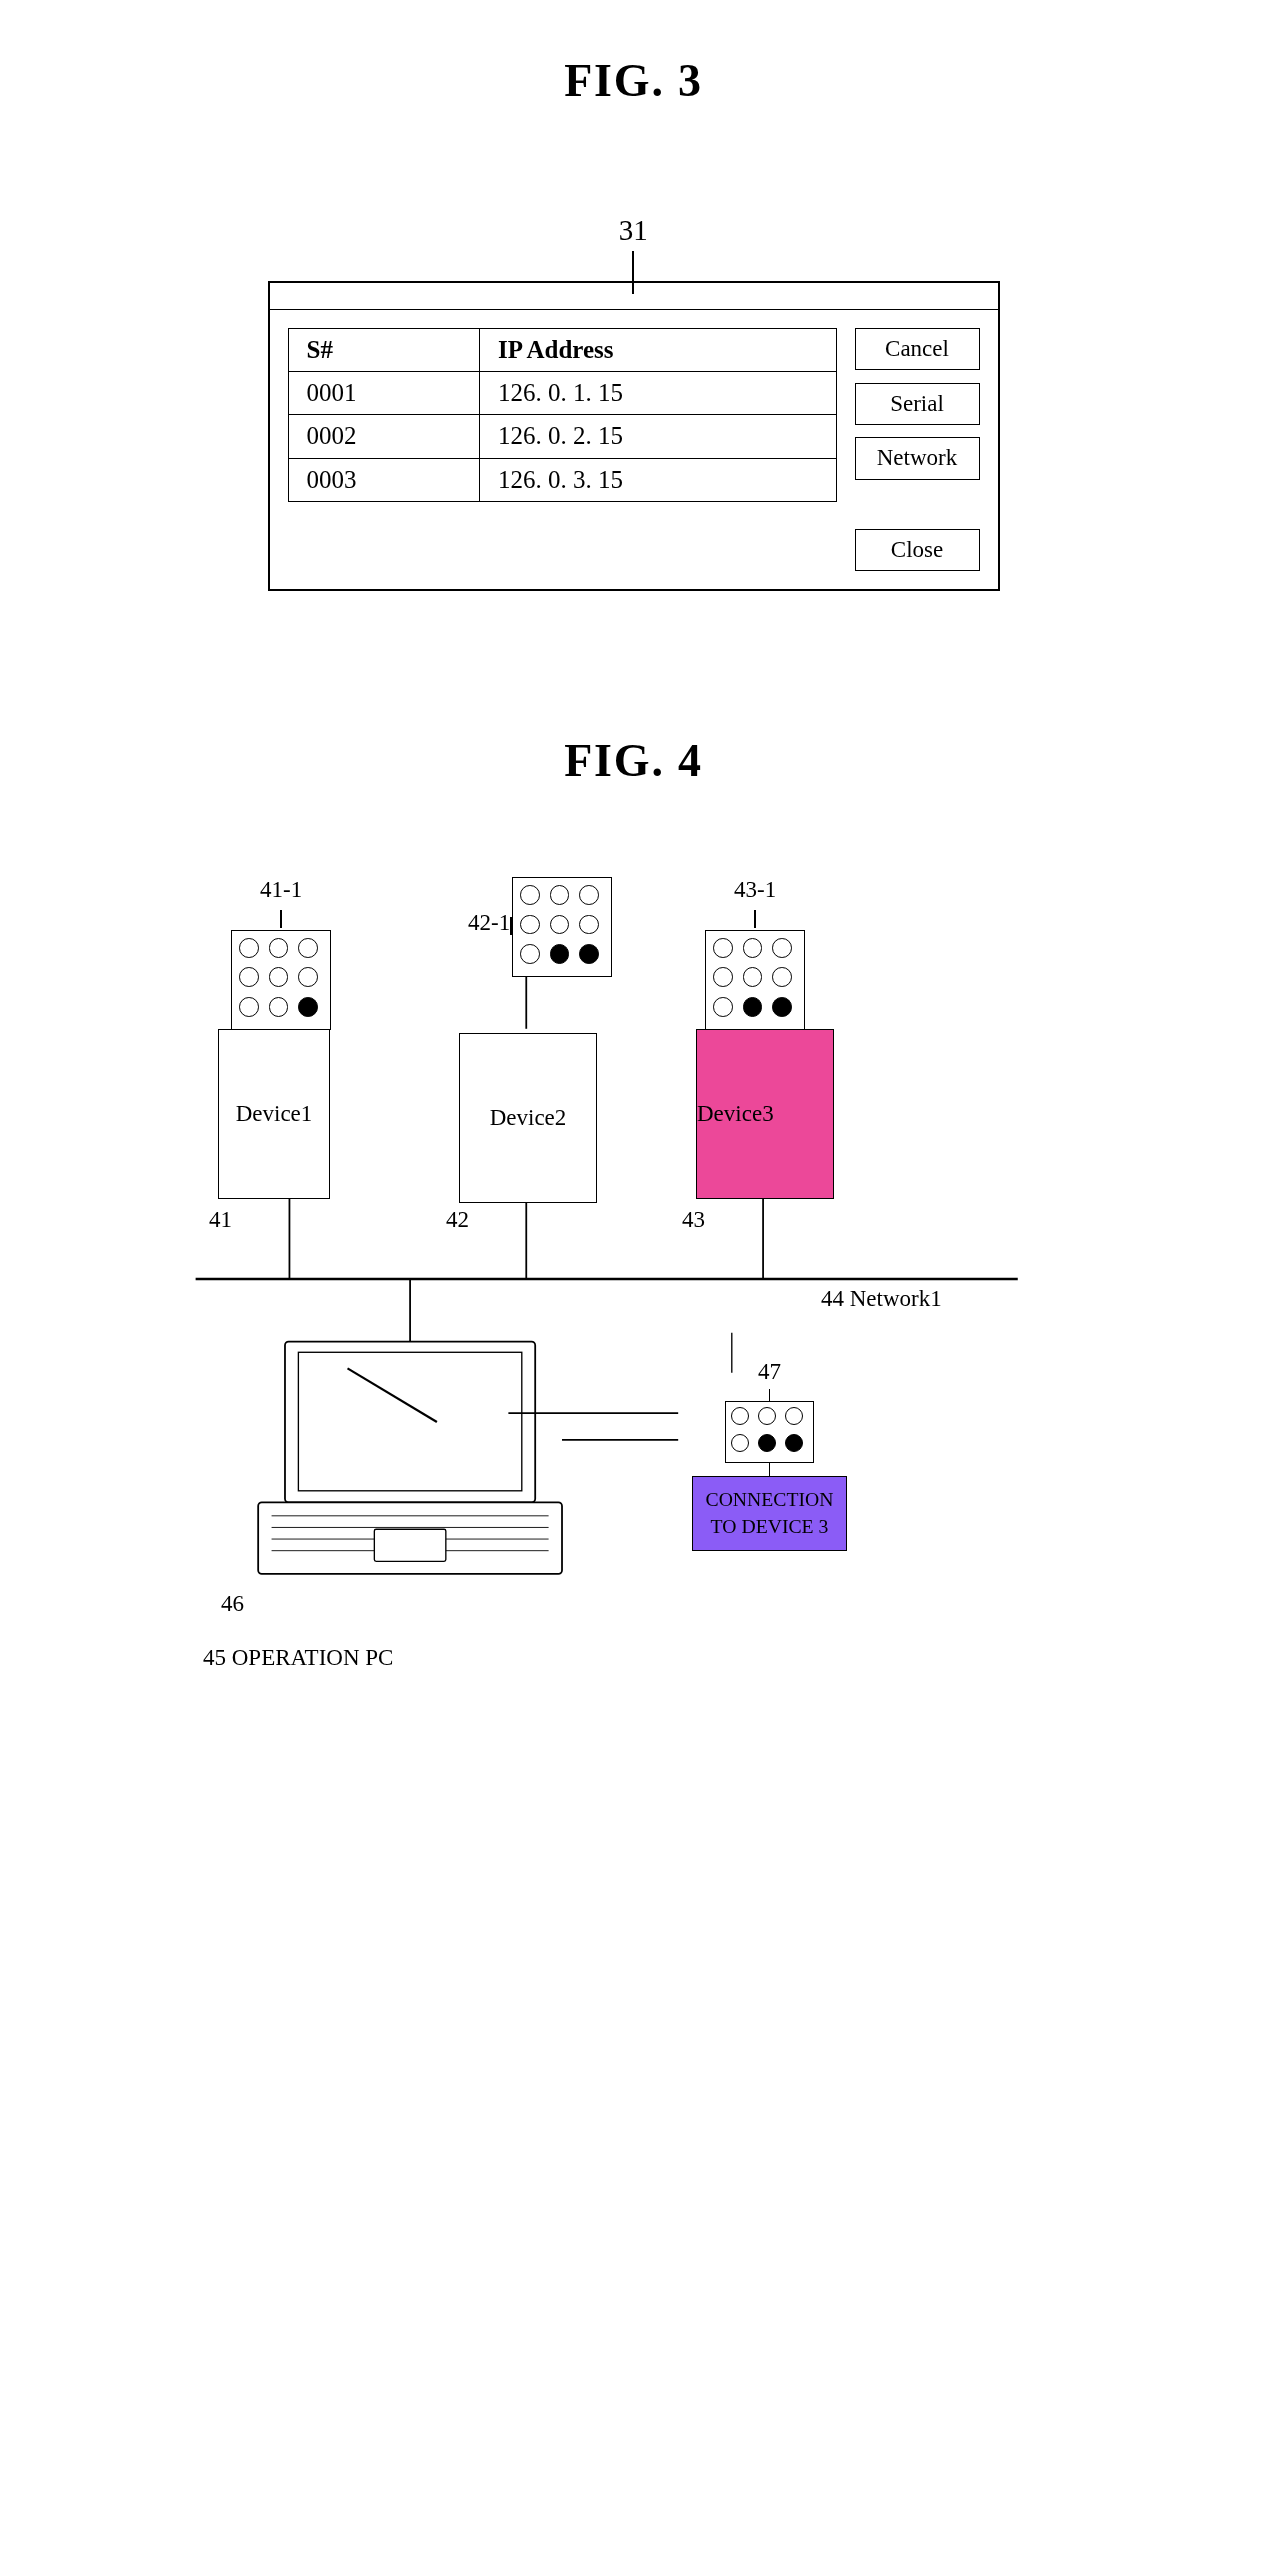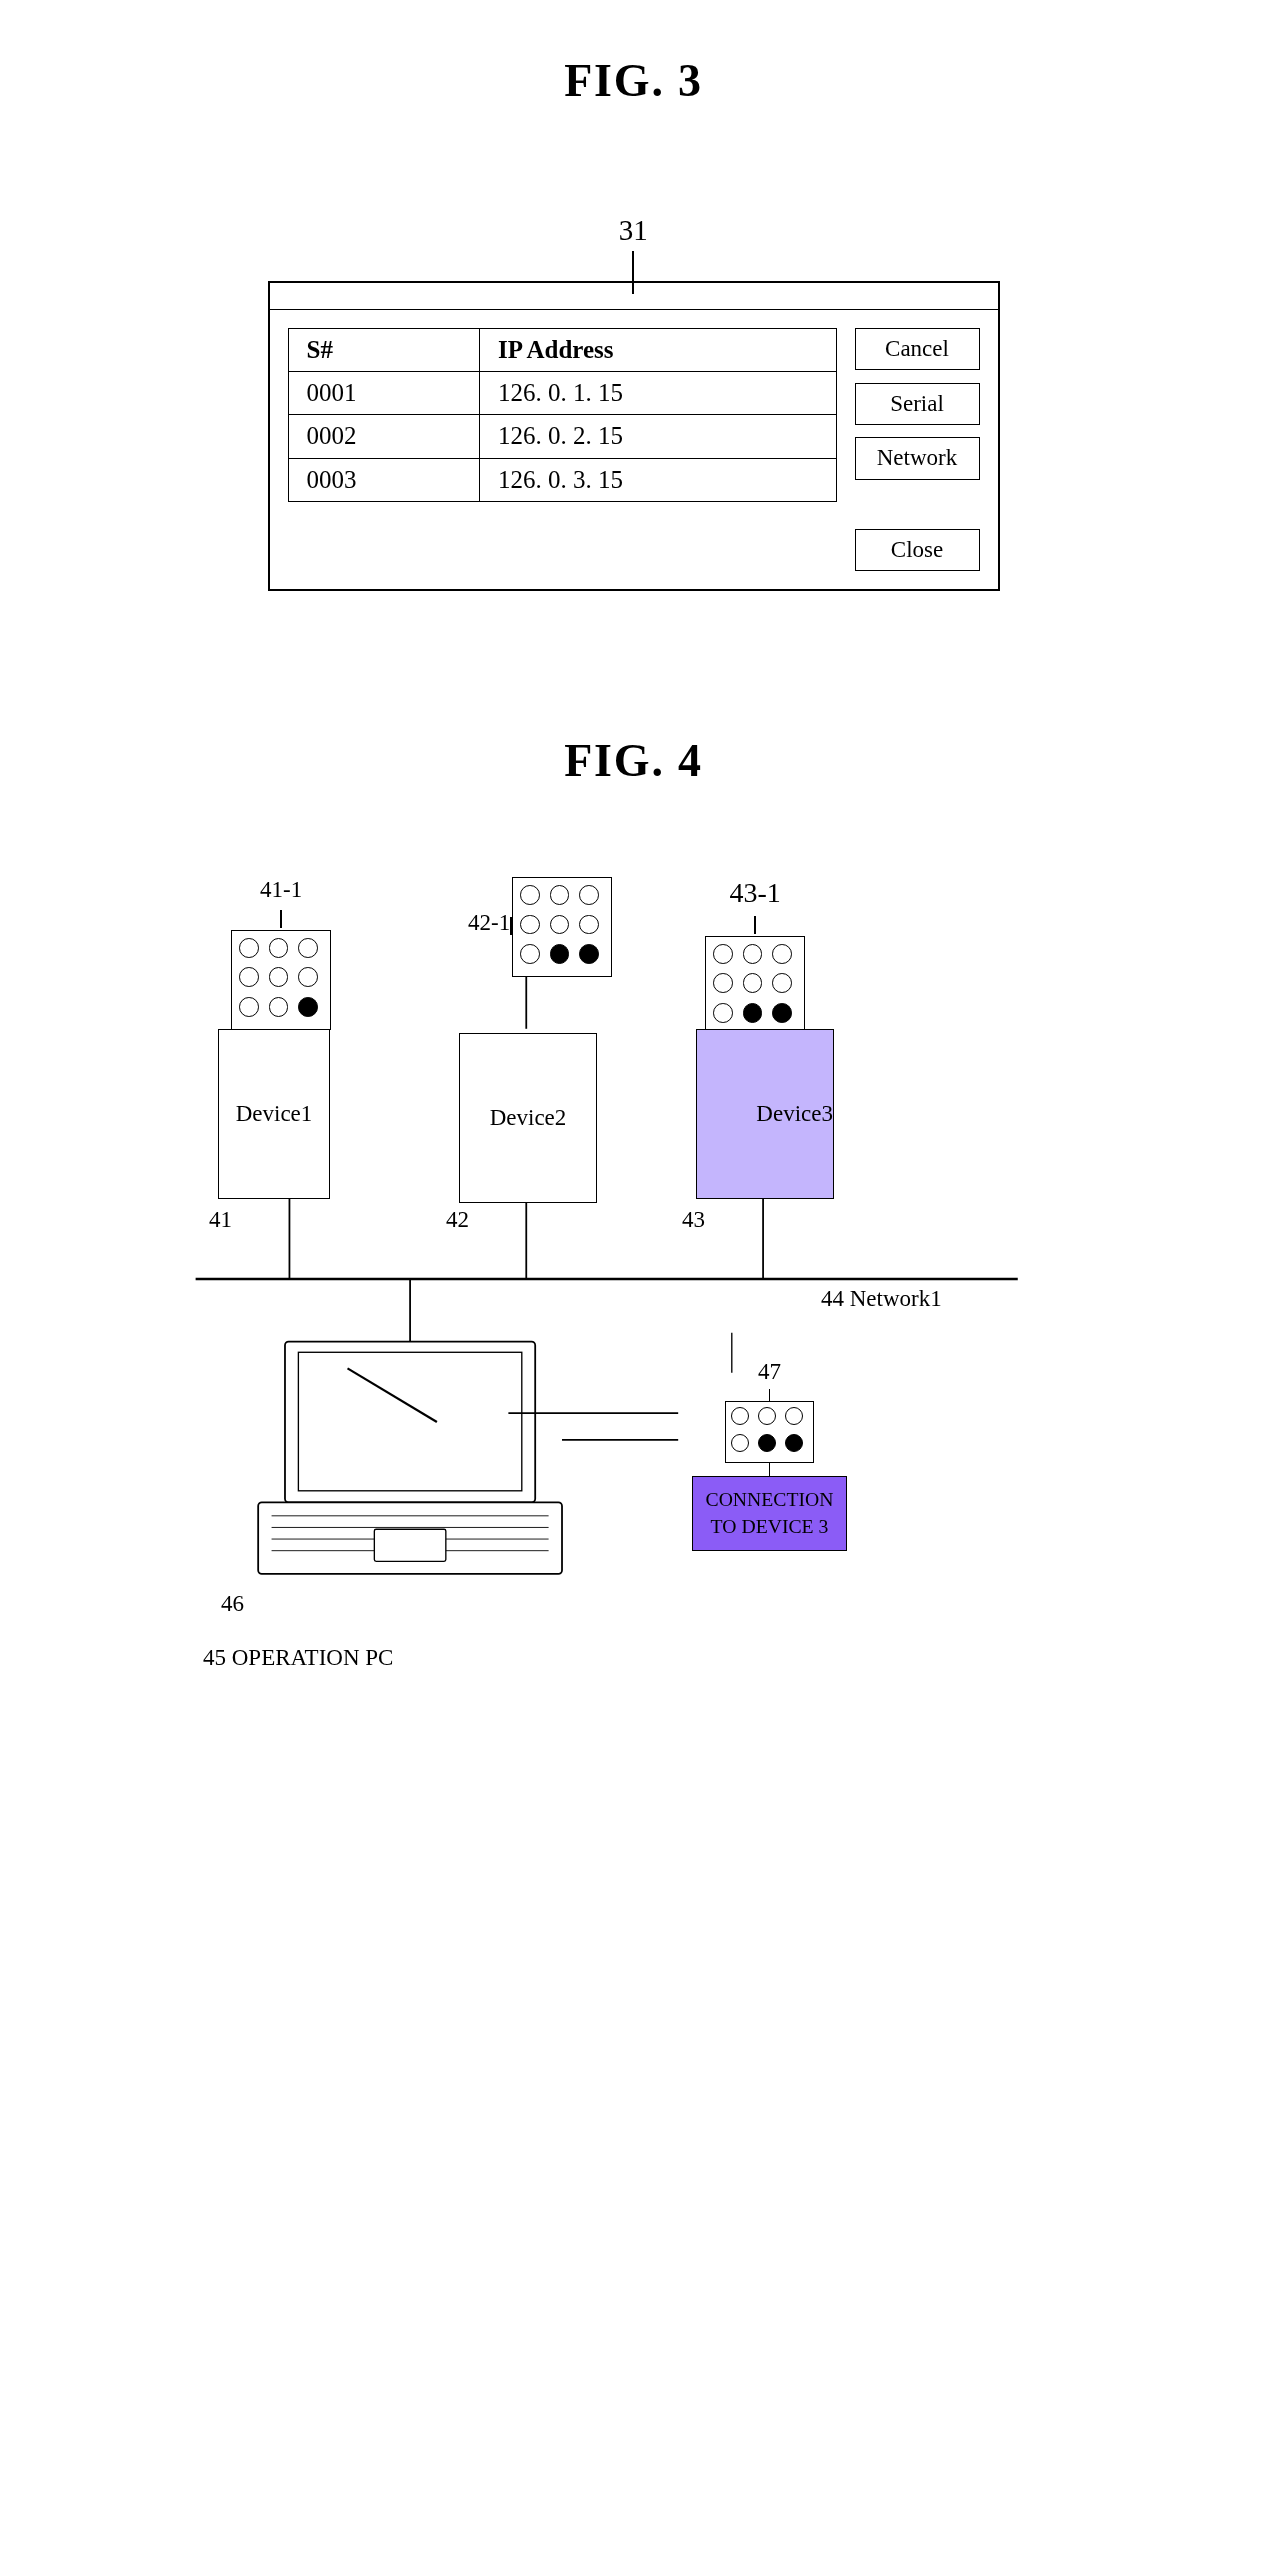--- a/index.html
+++ b/index.html
@@ -269,21 +269,21 @@
         <div style="width:19.7px;height:19.7px;border-radius:50%;border:1.8px solid #000;background:#fff;"></div>
         <div style="width:19.7px;height:19.7px;border-radius:50%;border:1.8px solid #000;background:#fff;"></div>
 
         <div style="width:19.7px;height:19.7px;border-radius:50%;border:1.8px solid #000;background:#fff;"></div>
         <div style="width:19.7px;height:19.7px;border-radius:50%;border:1.8px solid #000;background:#000;"></div>
         <div style="width:19.7px;height:19.7px;border-radius:50%;border:1.8px solid #000;background:#000;"></div>
       </div>
     </div>
 
     <div style="position:absolute; top:18px; left:563px; display:flex; flex-direction:column; align-items:center;">
-      <div style="font-size:28px; margin-bottom:7.1px;">43-1</div>
+      <div style="font-size:23px; margin-bottom:7.1px;">43-1</div>
       <div style="width:1.8px; height:18px; background:#000; margin-bottom:1.8px;"></div>
       <div style="border:1.8px solid #000; padding:7.1px; background:#fff; display:grid; grid-template-columns: repeat(3,25px); grid-template-rows: repeat(3,25px); gap:4.5px;">
         <div style="width:19.7px;height:19.7px;border-radius:50%;border:1.8px solid #000;background:#fff;"></div>
         <div style="width:19.7px;height:19.7px;border-radius:50%;border:1.8px solid #000;background:#fff;"></div>
         <div style="width:19.7px;height:19.7px;border-radius:50%;border:1.8px solid #000;background:#fff;"></div>
 
         <div style="width:19.7px;height:19.7px;border-radius:50%;border:1.8px solid #000;background:#fff;"></div>
         <div style="width:19.7px;height:19.7px;border-radius:50%;border:1.8px solid #000;background:#fff;"></div>
         <div style="width:19.7px;height:19.7px;border-radius:50%;border:1.8px solid #000;background:#fff;"></div>
 
@@ -294,21 +294,21 @@
     </div>
 
     <div style="position:absolute; top:170px; left:76px; width:112px; height:170px; border:1.8px solid #000; background:#fff; display:flex; align-items:center; justify-content:center; font-size:23px;">
       <span>Device1</span>
     </div>
 
     <div style="position:absolute; top:174px; left:317px; width:138px; height:170px; border:1.8px solid #000; background:#fff; display:flex; align-items:center; justify-content:center; font-size:23px;">
       <span>Device2</span>
     </div>
 
-    <div style="position:absolute; top:170px; left:554px; width:138px; height:170px; border:1.8px solid #000; background:#c4b5fd; display:flex; align-items:center; justify-content:flex-end; font-size:23px;">
+    <div style="position:absolute; top:170px; left:554px; width:138px; height:170px; border:1.8px solid #000; background:#ec4899; display:flex; align-items:center; justify-content:flex-start; font-size:23px;">
       <span>Device3</span>
     </div>
 
     <div style="position:absolute; top:348px; left:67px; font-size:23px;">41</div>
     <div style="position:absolute; top:348px; left:304px; font-size:23px;">42</div>
     <div style="position:absolute; top:348px; left:540px; font-size:23px;">43</div>
 
     <div style="position:absolute; top:427px; left:679px; font-size:23px;">44  Network1</div>
 
     <div style="position:absolute; top:732px; left:79px; font-size:23px;">46</div>

